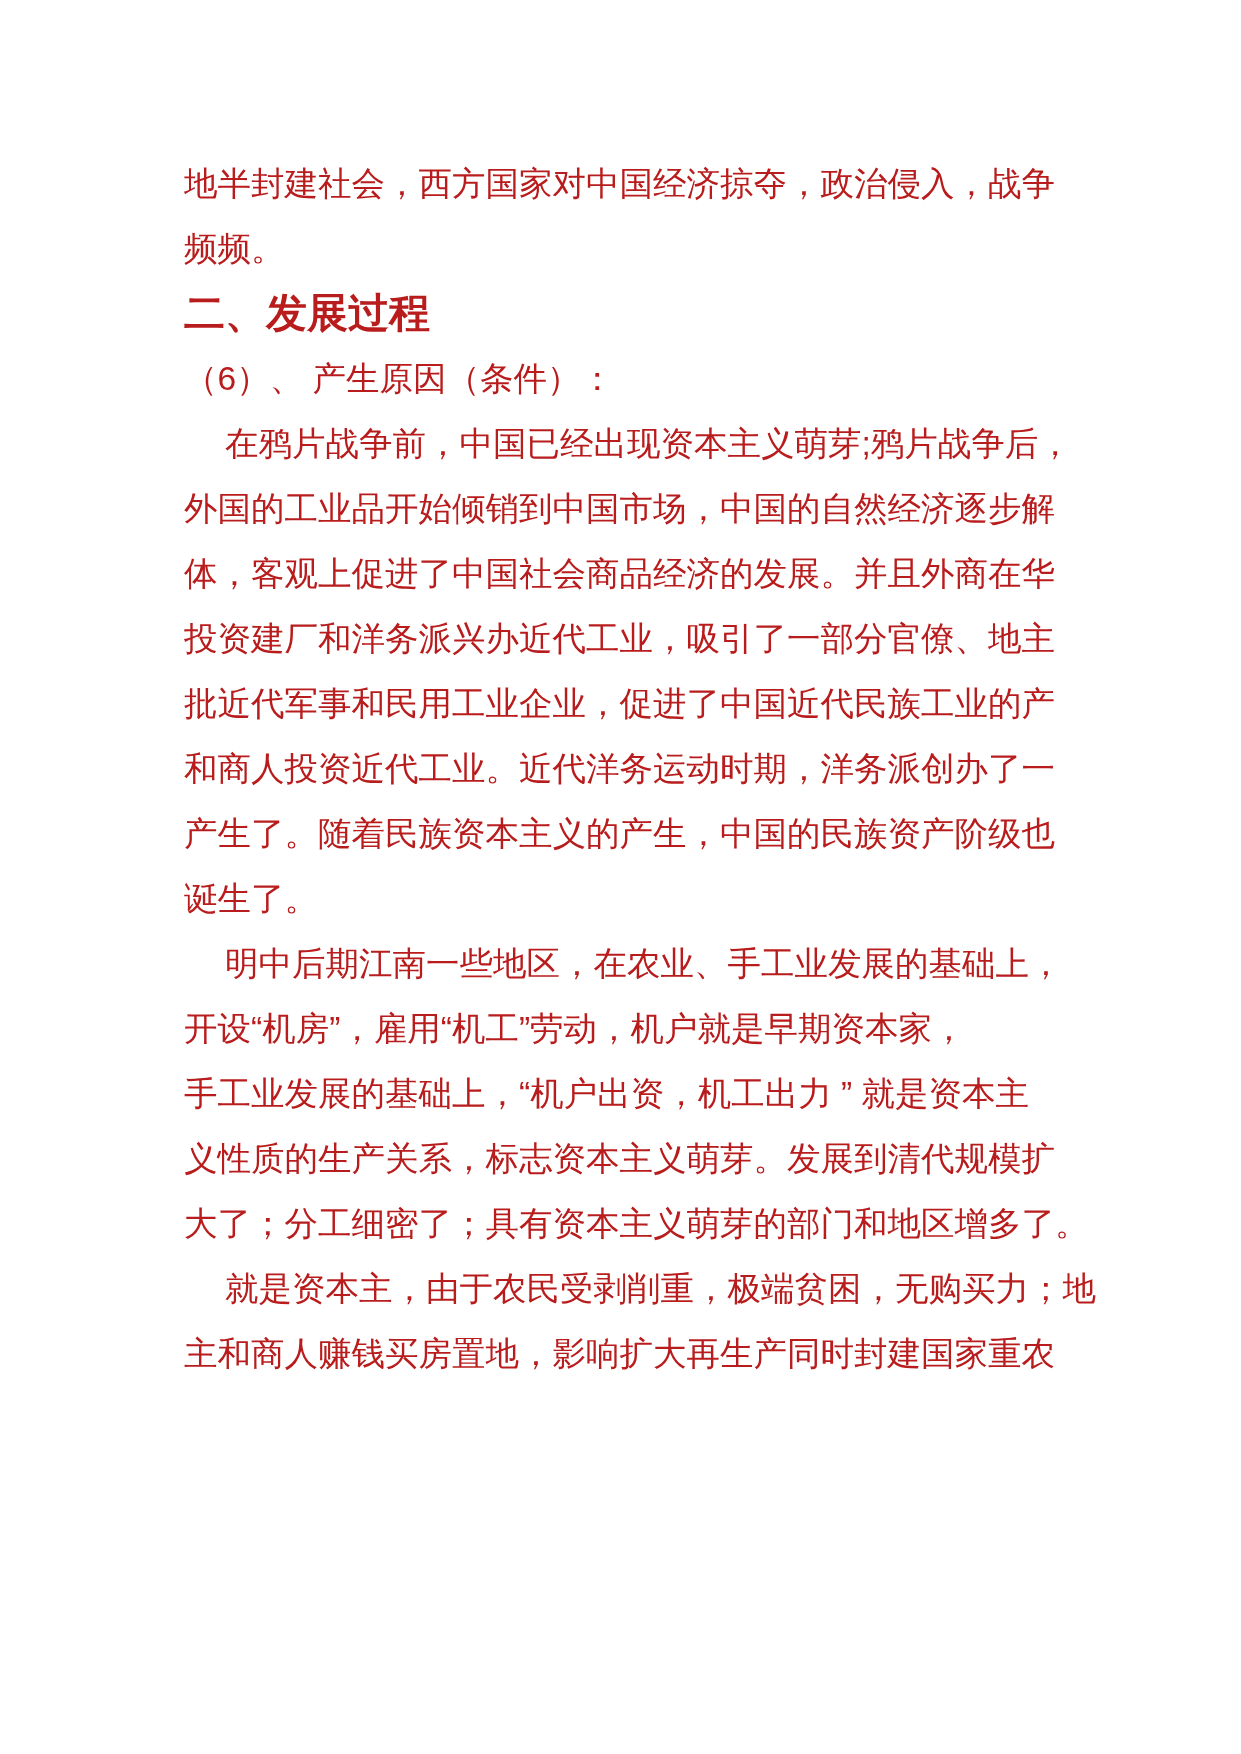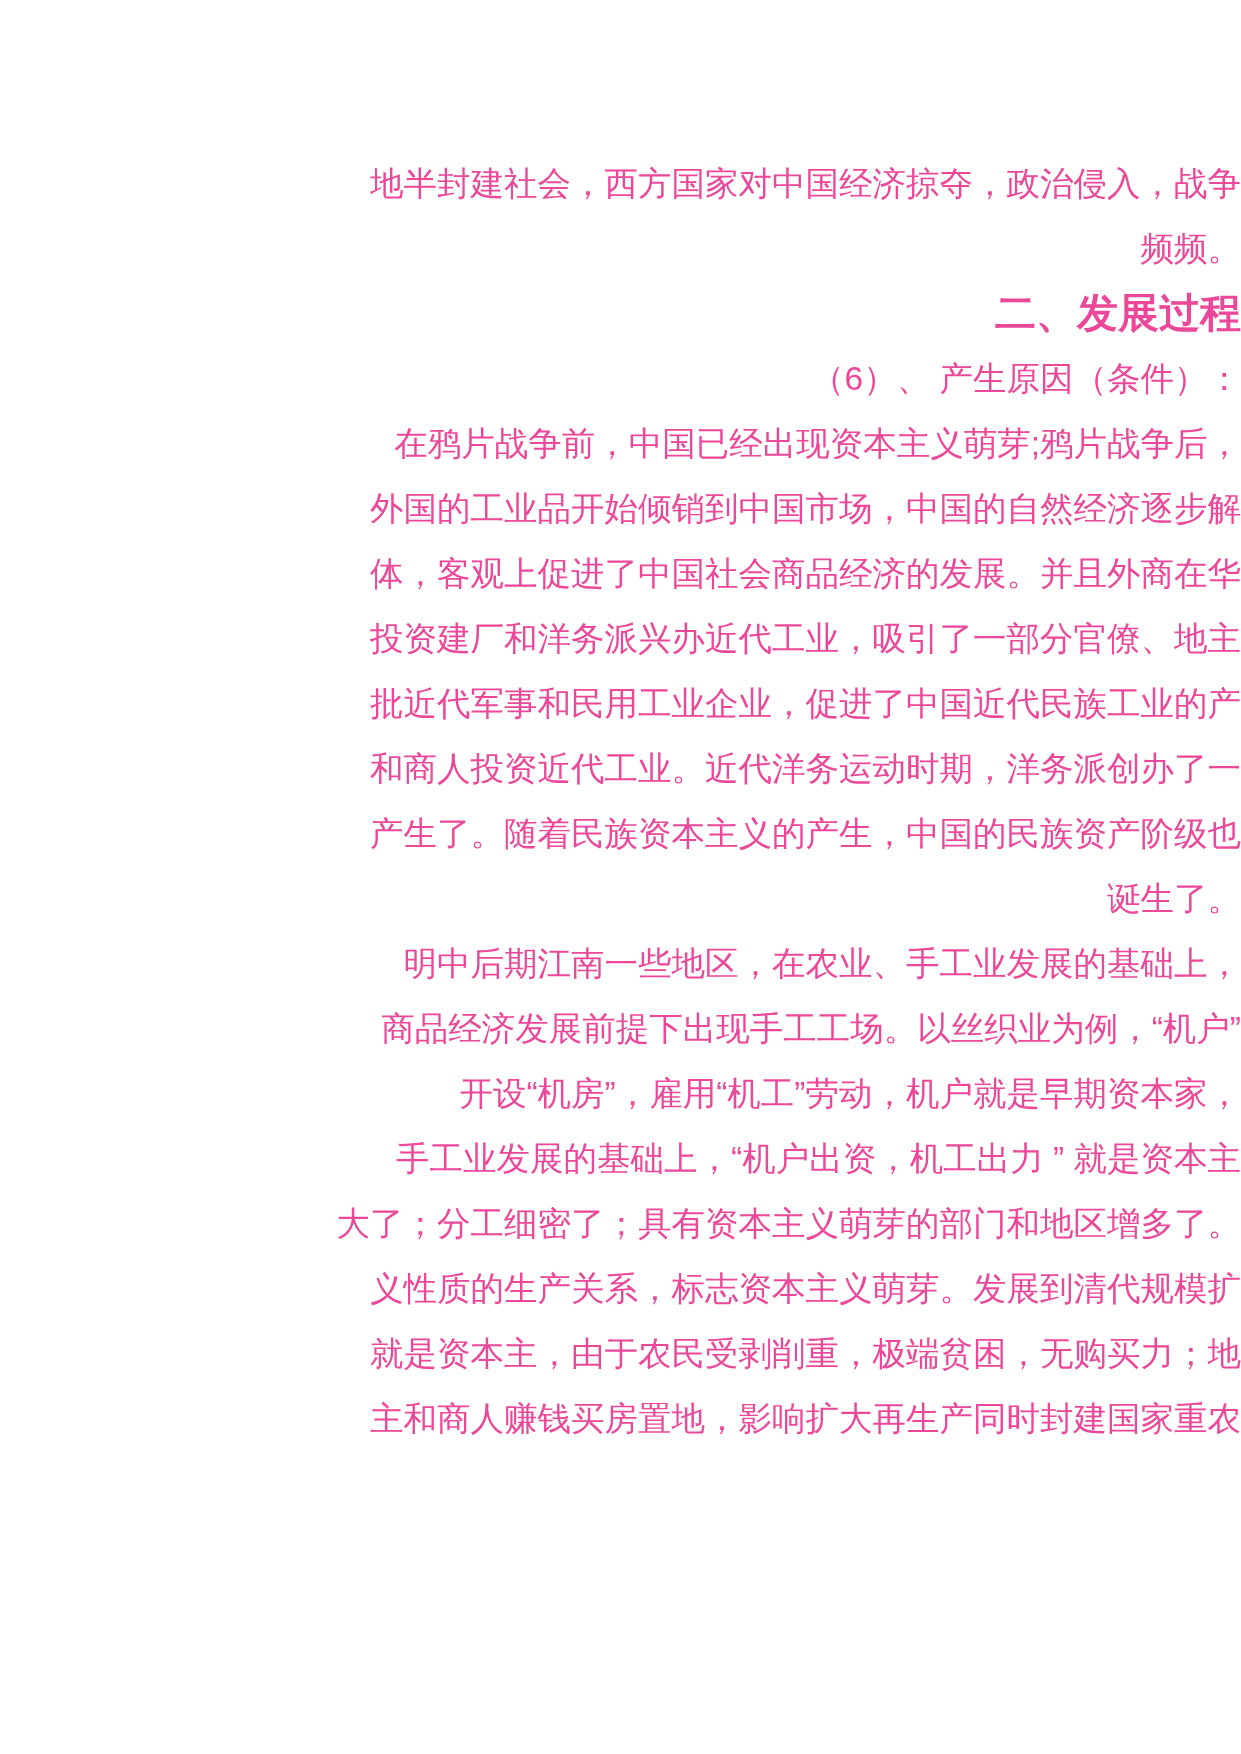--- a/index.html
+++ b/index.html
@@ -19,23 +19,22 @@
   .content {
     position: absolute;
     top: 151px;
     left: 184px;
     right: 0;
   }
   .line {
     font-size: 33.5px;
     line-height: 65px;
     white-space: nowrap;
-    color: #ec4899;
+    color: #b91c1c;
     letter-spacing: 0;
-    text-align: right;
   }
   .line.heading {
     font-weight: 900;
     font-size: 41px;
   }
   .line.indent {
     text-indent: 41px;
   }
 </style>
 </head>
@@ -49,21 +48,20 @@
     <div class="line">（6）、 产生原因（条件）：</div>
     <div class="line indent">在鸦片战争前，中国已经出现资本主义萌芽;鸦片战争后，</div>
     <div class="line">外国的工业品开始倾销到中国市场，中国的自然经济逐步解</div>
     <div class="line">体，客观上促进了中国社会商品经济的发展。并且外商在华</div>
     <div class="line">投资建厂和洋务派兴办近代工业，吸引了一部分官僚、地主</div>
     <div class="line">批近代军事和民用工业企业，促进了中国近代民族工业的产</div>
     <div class="line">和商人投资近代工业。近代洋务运动时期，洋务派创办了一</div>
     <div class="line">产生了。随着民族资本主义的产生，中国的民族资产阶级也</div>
     <div class="line">诞生了。</div>
     <div class="line indent">明中后期江南一些地区，在农业、手工业发展的基础上，</div>
-    <div class="line">商品经济发展前提下出现手工工场。以丝织业为例，“机户”</div>
     <div class="line">开设“机房”，雇用“机工”劳动，机户就是早期资本家，</div>
     <div class="line">手工业发展的基础上，“机户出资，机工出力 ” 就是资本主</div>
+    <div class="line">义性质的生产关系，标志资本主义萌芽。发展到清代规模扩</div>
     <div class="line">大了；分工细密了；具有资本主义萌芽的部门和地区增多了。</div>
-    <div class="line">义性质的生产关系，标志资本主义萌芽。发展到清代规模扩</div>
     <div class="line indent">就是资本主，由于农民受剥削重，极端贫困，无购买力；地</div>
     <div class="line">主和商人赚钱买房置地，影响扩大再生产同时封建国家重农</div>
   </div>
 </div>
 
 </body></html>

